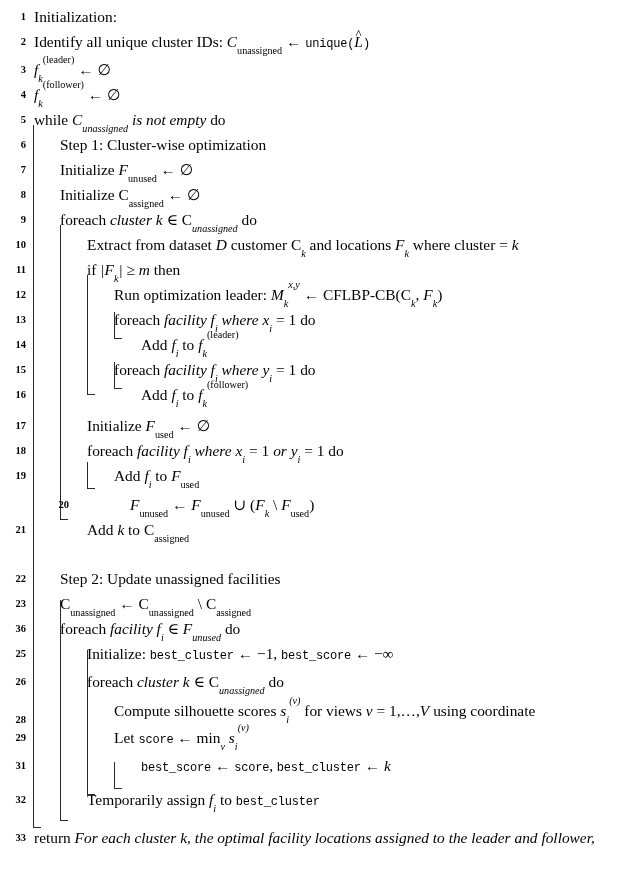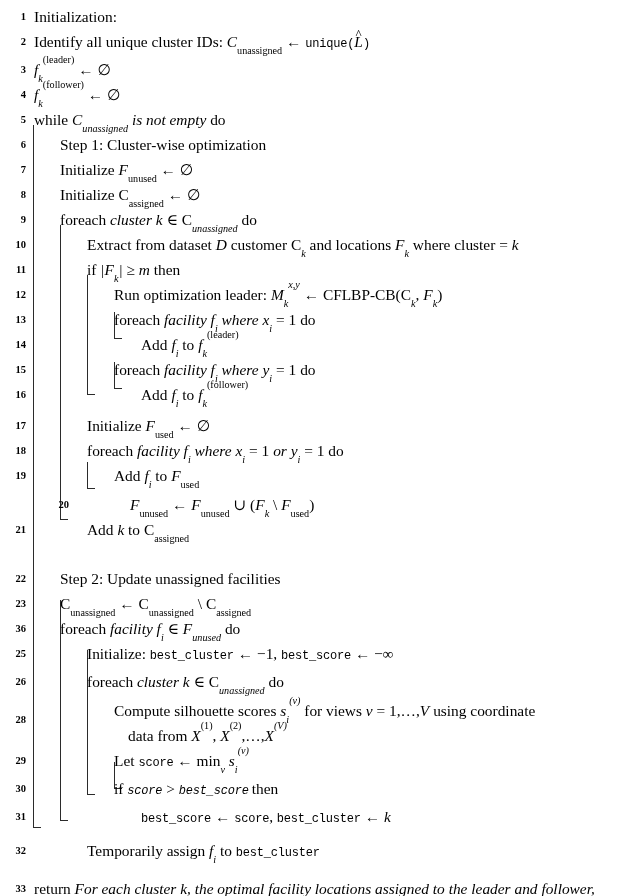--- a/index.html
+++ b/index.html
@@ -399,48 +399,34 @@
   <div class="ln i3" style="margin-top:4px;">
     <div class="num" style="padding-top:16px;">28</div>
     <div class="body wrap" style="padding-right:2px;">
       <span>Compute silhouette scores</span>
       <span class="math">s<sub class="it2">i</sub><sup class="it2">(v)</sup></span>
       <span>for views</span>
       <span class="math">v</span>
       <span>=</span>
       <span>1,…,</span><span class="math">V</span>
       <span>using coordinate</span>
-      <span class="cont">
-        <span>data from</span>
-        <span class="math">X<sup>(1)</sup></span><span>,</span>
-        <span class="math">X<sup>(2)</sup></span><span>,…,</span><span class="math">X<sup class="it2">(V)</sup></span>
-      </span>
     </div>
   </div>
 
   <div class="ln i3">
     <div class="num">29</div>
     <div class="body">
       <span>Let</span>
       <span class="mono">score</span>
       <span>←</span>
       <span class="up" style="font-style:normal;"><span>min</span><sub class="it2">v</sub></span>
       <span class="math">s<sub class="it2">i</sub><sup class="it2">(v)</sup></span>
     </div>
   </div>
 
-  <div class="ln i3">
-    <div class="num">30</div>
-    <div class="body">
-      <span class="kw">if</span>
-      <span class="mono it">score</span>
-      <span>&gt;</span>
-      <span class="mono it">best_score</span><span class="kw" style="margin-left:3px;">then</span>
-    </div>
-  </div>
 
   <div class="ln i4">
     <div class="num">31</div>
     <div class="body">
       <span class="mono">best_score</span>
       <span>←</span>
       <span class="mono">score</span><span>,</span>
       <span class="mono">best_cluster</span>
       <span>←</span>
       <span class="math">k</span>

